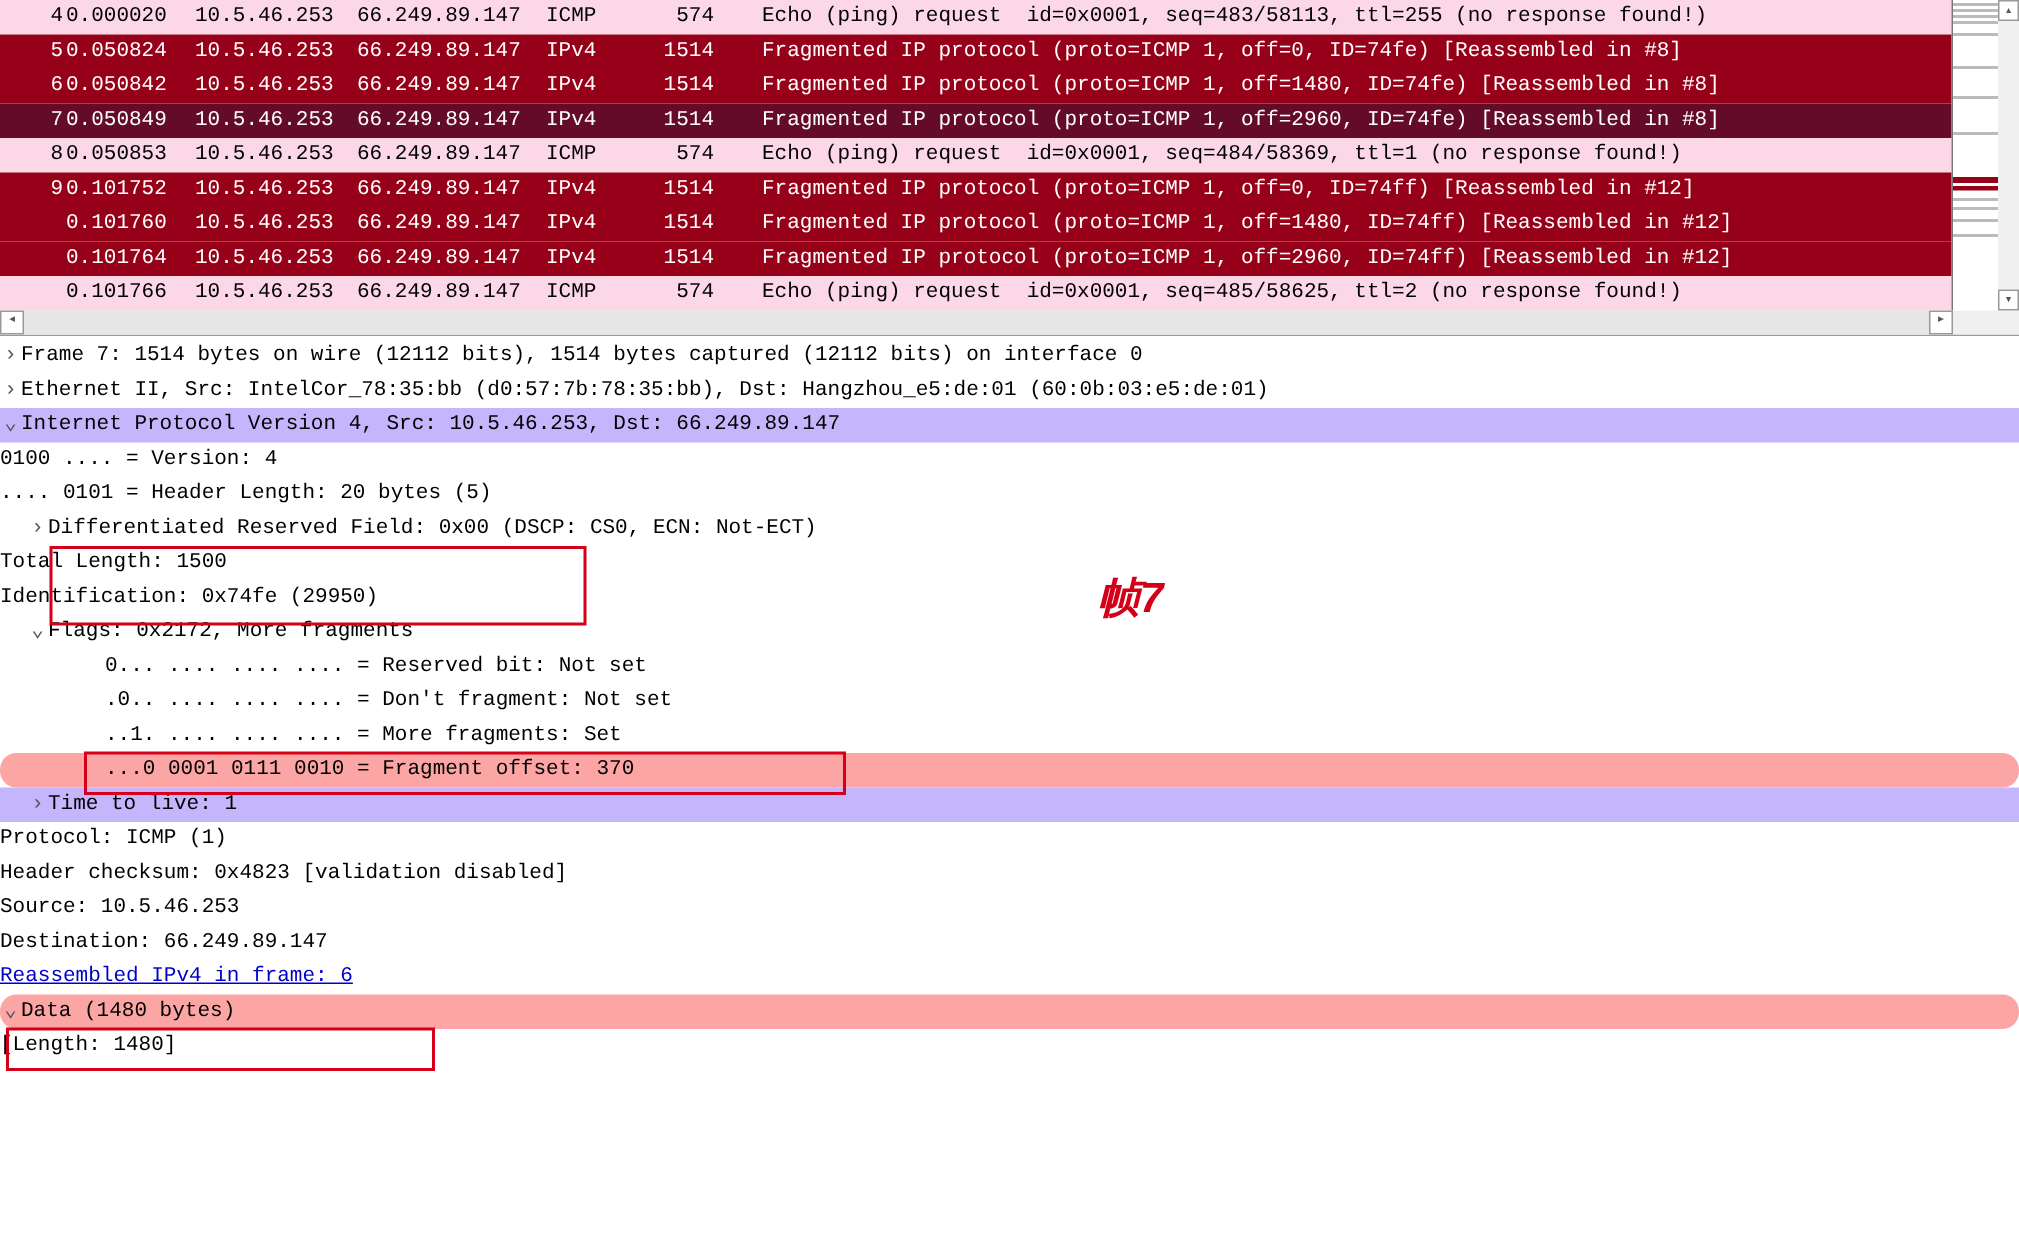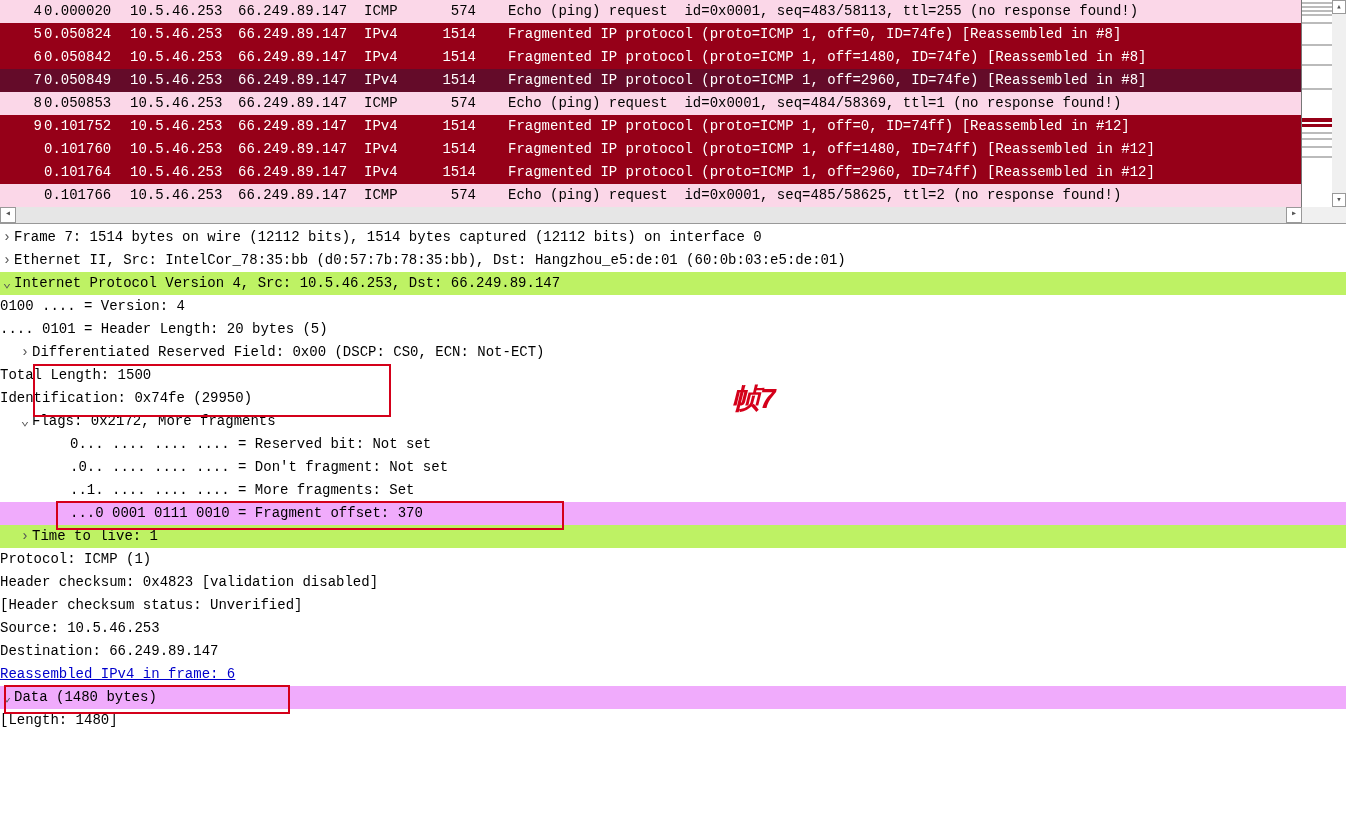--- a/index.html
+++ b/index.html
@@ -21,22 +21,22 @@
 .mm-arrow{height:14px;background:#fff;border:1px solid #999;box-sizing:border-box;font-size:9px;text-align:center;line-height:12px;color:#555;}
 .mm-stripe{position:absolute;left:0;width:30px;height:2px;}
 .ms-red{background:#960018;}
 .ms-grey{background:#bbb;}
 .hscroll{height:16px;background:#f0f0f0;display:flex;align-items:center;}
 .hs-btn{width:16px;height:16px;border:1px solid #999;background:#fff;box-sizing:border-box;font-size:10px;text-align:center;line-height:12px;color:#555;}
 .hs-track{flex:1;height:16px;background:#e6e6e6;}
 .details{padding:2px 0 12px 0;background:#fff;}
 .dt-row{white-space:pre;height:23px;line-height:23px;}
 .caret{display:inline-block;width:14px;text-align:center;color:#555;}
-.cyan{background:#bef264;}
-.greysel{background:#f0abfc;}
+.cyan{background:#c4b5fd;}
+.greysel{background:#fca5a5;border-radius:11px;}
 .link{color:#0000cc;text-decoration:underline;}
 .annot{position:absolute;font-family:"Microsoft YaHei",Arial,sans-serif;font-size:28px;font-weight:bold;color:#d4001a;font-style:italic;}
 .details-wrap{position:relative;}
 .ind1{padding-left:18px;display:inline-block;}
 .ind2{display:inline-block;}
 .ind3{padding-left:70px;display:inline-block;}
 .box1{position:absolute;border:2px solid #d4001a;pointer-events:none;}
 </style>
 </head>
 <body>
@@ -93,21 +93,20 @@
   <div class="dt-row"><span class="ind2">Total Length: 1500</span></div>
   <div class="dt-row"><span class="ind2">Identification: 0x74fe (29950)</span></div>
   <div class="dt-row"><span class="ind1"></span><span class="caret">⌄</span><span>Flags: 0x2172, More fragments</span></div>
   <div class="dt-row"><span class="ind3">0... .... .... .... = Reserved bit: Not set</span></div>
   <div class="dt-row"><span class="ind3">.0.. .... .... .... = Don't fragment: Not set</span></div>
   <div class="dt-row"><span class="ind3">..1. .... .... .... = More fragments: Set</span></div>
   <div class="dt-row greysel"><span class="ind3">...0 0001 0111 0010 = Fragment offset: 370</span></div>
   <div class="dt-row cyan"><span class="ind1"></span><span class="caret">›</span><span>Time to live: 1</span></div>
   <div class="dt-row"><span class="ind2">Protocol: ICMP (1)</span></div>
   <div class="dt-row"><span class="ind2">Header checksum: 0x4823 [validation disabled]</span></div>
-  <div class="dt-row"><span class="ind2">[Header checksum status: Unverified]</span></div>
   <div class="dt-row"><span class="ind2">Source: 10.5.46.253</span></div>
   <div class="dt-row"><span class="ind2">Destination: 66.249.89.147</span></div>
   <div class="dt-row"><span class="ind2"><span class="link">Reassembled IPv4 in frame: 6</span></span></div>
   <div class="dt-row greysel"><span class="caret">⌄</span><span>Data (1480 bytes)</span></div>
   <div class="dt-row"><span class="ind2">[Length: 1480]</span></div>
 </div>
 
 <div class="box1" style="left:33px;top:140px;width:354px;height:49px"></div>
 <div class="box1" style="left:56px;top:277px;width:504px;height:25px"></div>
 <div class="box1" style="left:4px;top:461px;width:282px;height:25px"></div>

